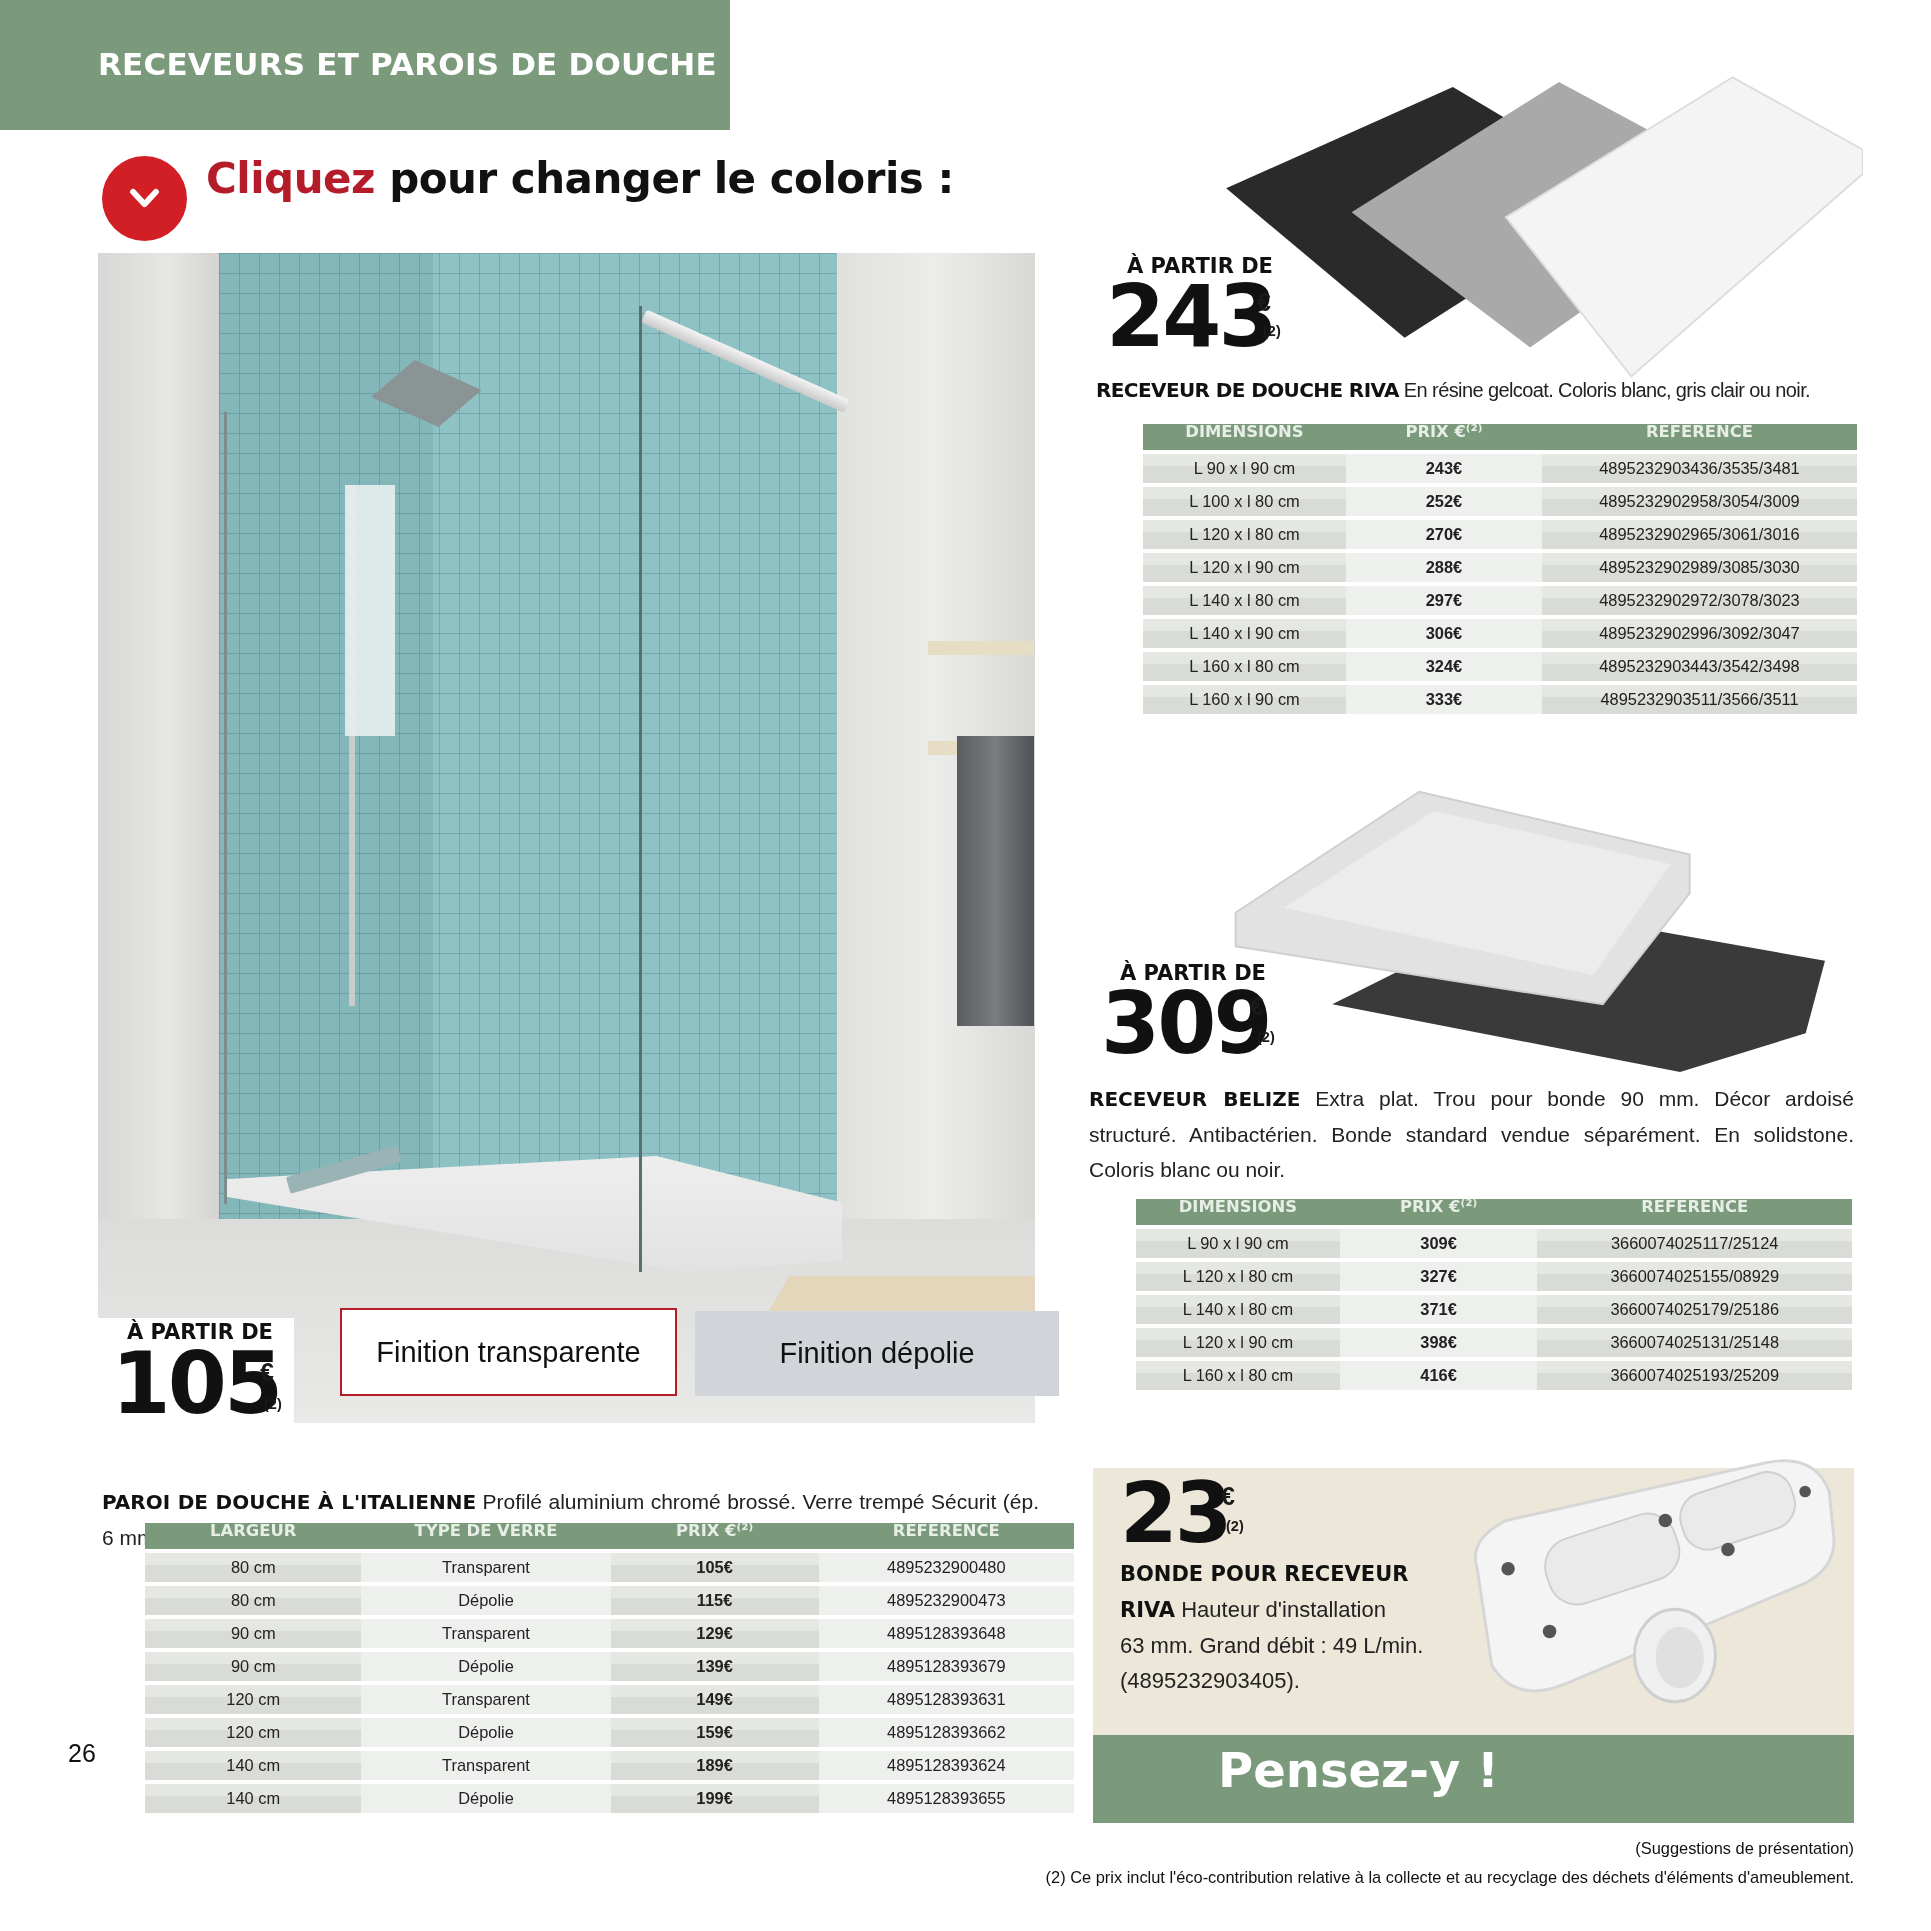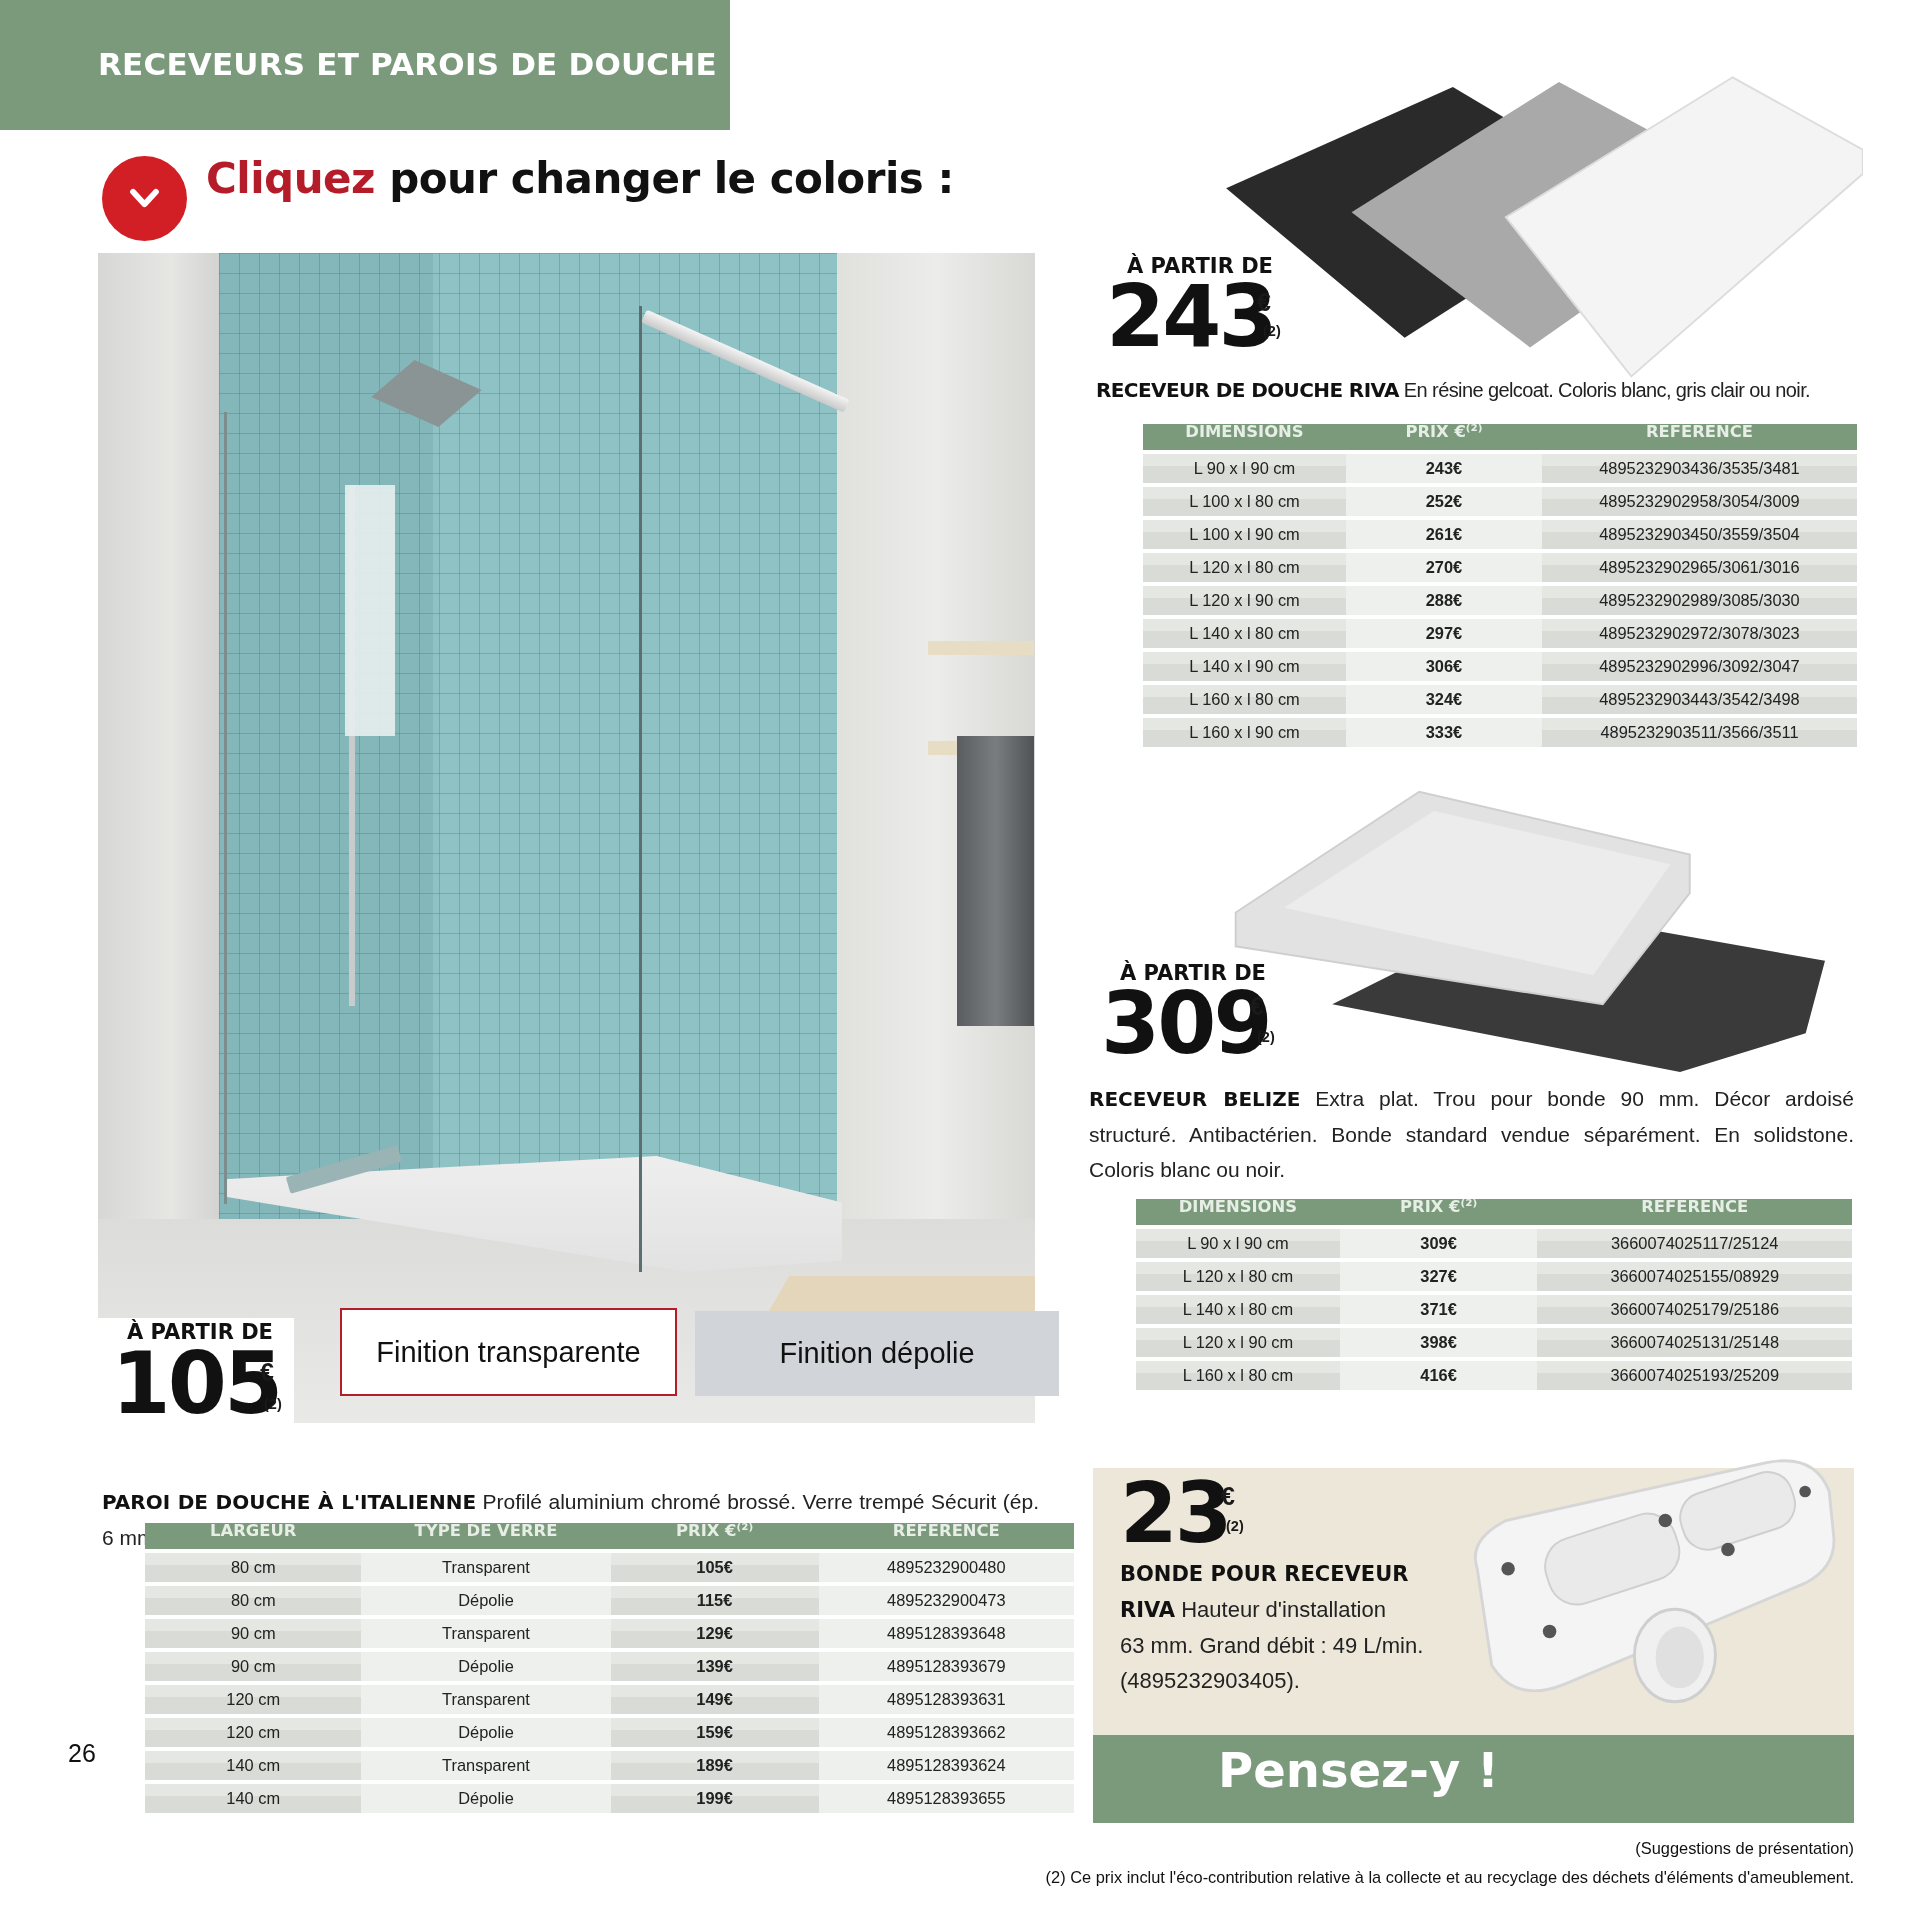--- a/index.html
+++ b/index.html
@@ -228,25 +228,20 @@
         <td class="c-dark">L 90 x l 90 cm</td>
         <td class="c-light price">243€</td>
         <td class="c-dark">4895232903436/3535/3481</td>
       </tr>
     <tr>
         <td class="c-dark">L 100 x l 80 cm</td>
         <td class="c-light price">252€</td>
         <td class="c-dark">4895232902958/3054/3009</td>
       </tr>
     <tr>
-        <td class="c-dark">L 100 x l 90 cm</td>
-        <td class="c-light price">261€</td>
-        <td class="c-dark">4895232903450/3559/3504</td>
-      </tr>
-    <tr>
         <td class="c-dark">L 120 x l 80 cm</td>
         <td class="c-light price">270€</td>
         <td class="c-dark">4895232902965/3061/3016</td>
       </tr>
     <tr>
         <td class="c-dark">L 120 x l 90 cm</td>
         <td class="c-light price">288€</td>
         <td class="c-dark">4895232902989/3085/3030</td>
       </tr>
     <tr>

